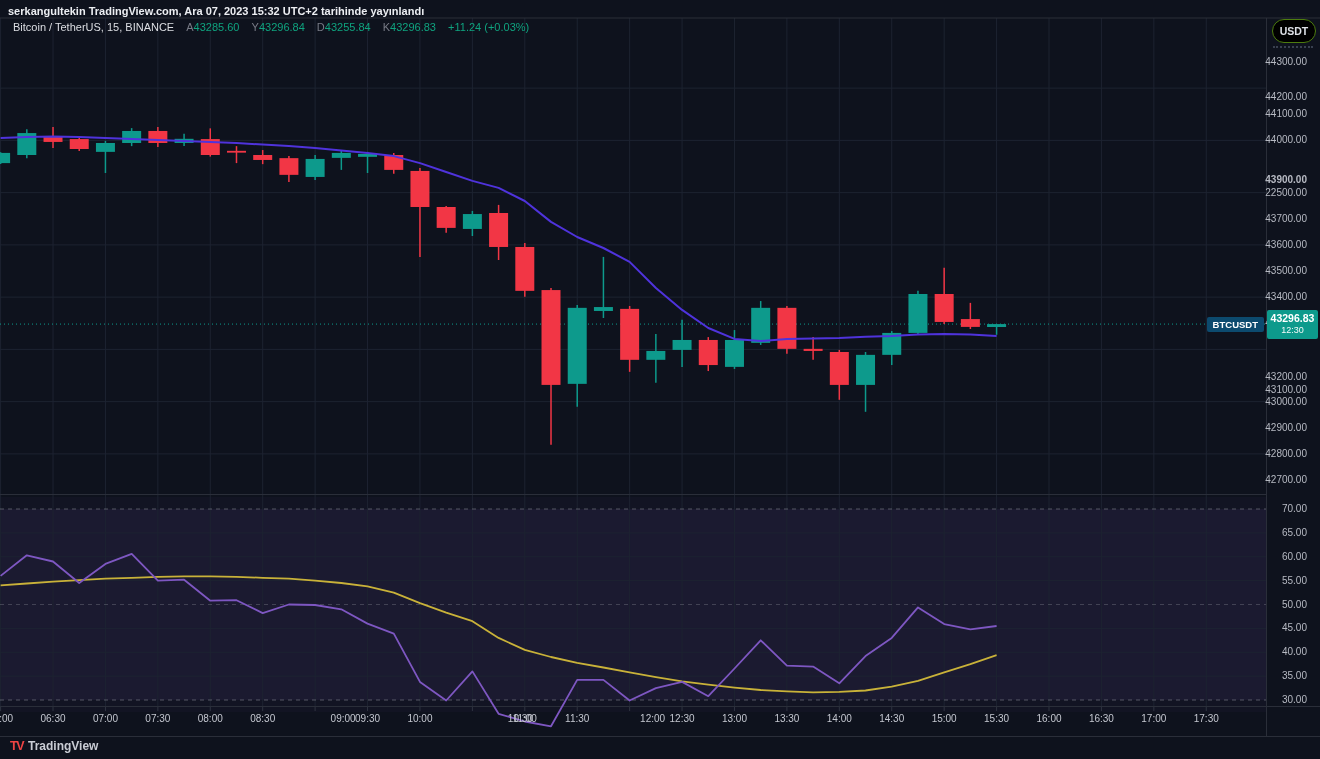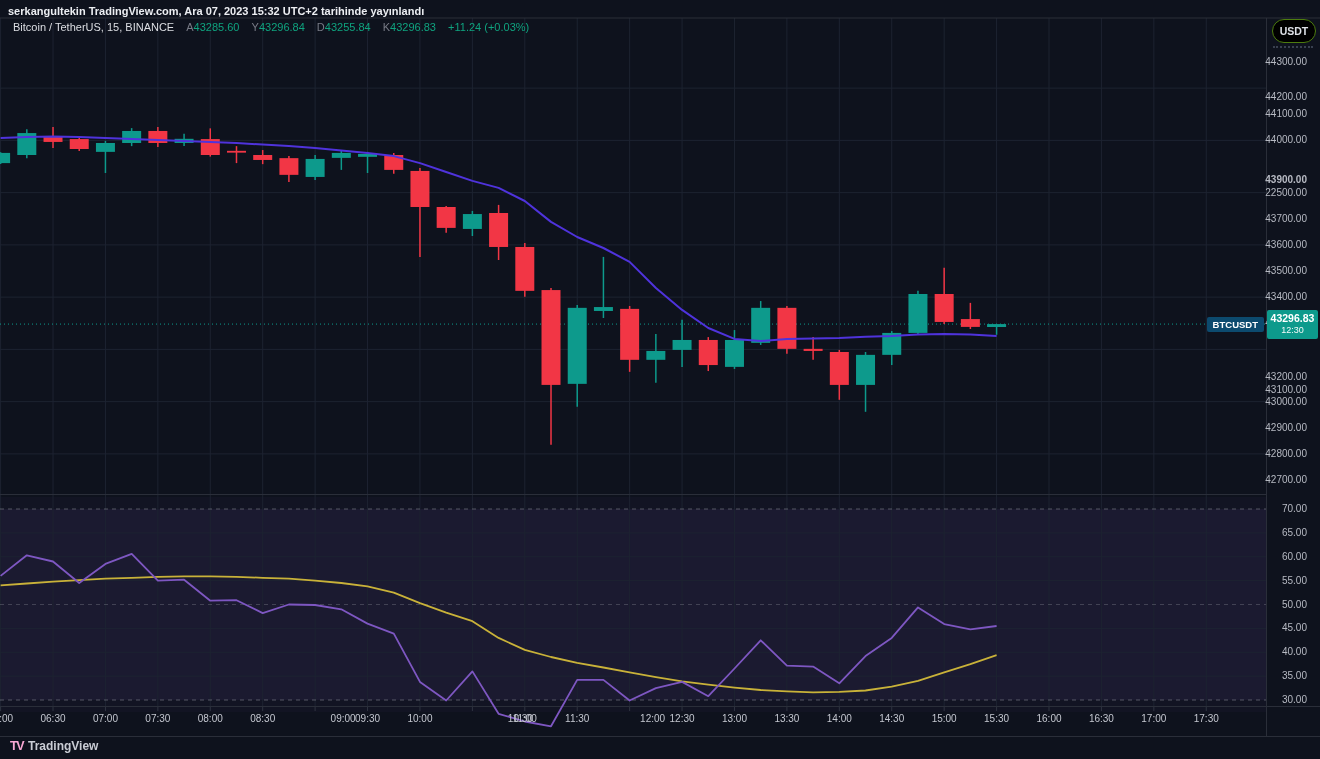--- a/index.html
+++ b/index.html
@@ -21,21 +21,21 @@
     display:flex;align-items:center;justify-content:center;z-index:6;cursor:pointer;}
   .usdt-dots{position:absolute;left:1273px;top:46px;width:40px;height:0;border-top:2px dotted #39404f;z-index:6;}
   .badge{position:absolute;left:1267px;top:310px;width:51px;height:29px;border-radius:2px;
     color:#fff;text-align:center;padding-top:2px;box-sizing:border-box;z-index:7;}
   .badge .p{font-size:10.5px;font-weight:700;line-height:13px;}
   .badge .t{font-size:9px;line-height:11px;opacity:.95;}
   .pill{position:absolute;right:56px;top:317px;padding:2px 6px;border-radius:2px;color:#fff;
     font-size:9.5px;font-weight:700;line-height:11px;z-index:7;}
   .brand{position:absolute;left:10px;top:739px;display:flex;align-items:center;gap:5px;
     color:#c9ccd4;font-size:12px;font-weight:700;z-index:5;}
-  .tv-mark{font-weight:900;font-size:12.5px;letter-spacing:-1.5px;color:#f9a8d4;}
+  .tv-mark{font-weight:900;font-size:12.5px;letter-spacing:-1.5px;color:#ef4444;}
 </style>
 </head>
 <body>
 
 <div class="hdr">serkangultekin TradingView.com, Ara 07, 2023 15:32 UTC+2 tarihinde yayınlandı</div>
 
 <div id="chart-wrap">
   <svg id="chart-svg" width="1320" height="759" viewBox="0 0 1320 759">
       <rect x="0" y="497" width="1266" height="215" fill="#7e57c2" opacity="0.04"></rect>
       <rect x="0" y="509" width="1266" height="191" fill="#7e57c2" opacity="0.09"></rect>

